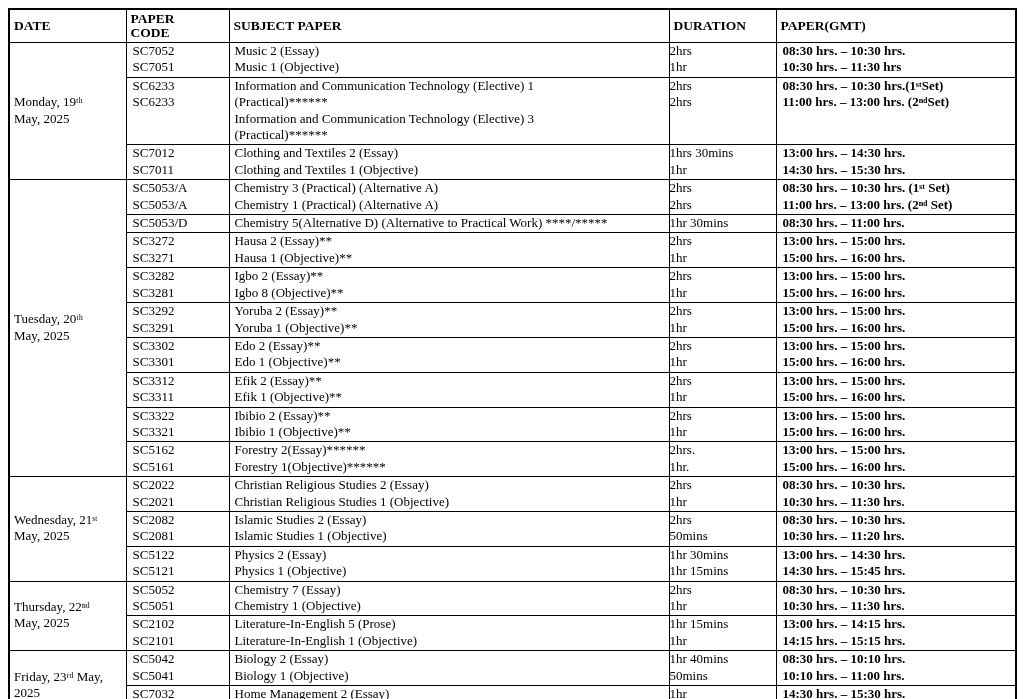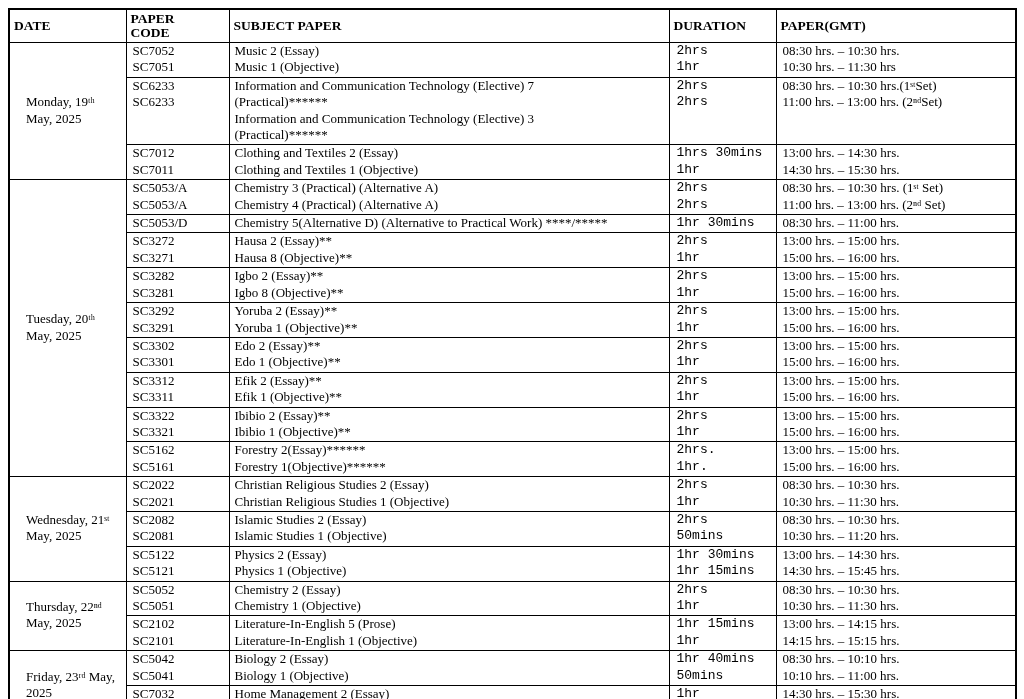--- a/index.html
+++ b/index.html
@@ -36,26 +36,26 @@
   .timetable th {
     font-weight: bold;
     font-size: 13.5px;
     line-height: 14.5px;
     vertical-align: middle;
     height: 30px;
     padding-top: 1px;
   }
   .timetable td.date-cell {
     vertical-align: middle;
-    padding-left: 16px;
+    padding-left: 4px;
   }
   .timetable td.code-cell { padding-left: 6px; }
   .timetable td.subject-cell { padding-left: 5px; }
-  .timetable td.duration-cell { padding-left: 7px; font-family: Liberation Mono, monospace; }
-  .timetable td.time-cell { padding-left: 6px; }
+  .timetable td.duration-cell { padding-left: 0; }
+  .timetable td.time-cell { padding-left: 6px; font-weight: bold; }
 </style>
 </head>
 <body>
 
 <div class="sheet">
   <table class="timetable">
     <colgroup>
       <col style="width:117px">
       <col style="width:103px">
       <col style="width:440px">
@@ -81,21 +81,21 @@
           <td class="subject-cell">Music 2 (Essay)
 Music 1 (Objective)</td>
           <td class="duration-cell">2hrs
 1hr</td>
           <td class="time-cell">08:30 hrs. – 10:30 hrs.
 10:30 hrs. – 11:30 hrs</td>
         </tr>
         <tr>
           <td class="code-cell">SC6233
 SC6233</td>
-          <td class="subject-cell">Information and Communication Technology (Elective) 7
+          <td class="subject-cell">Information and Communication Technology (Elective) 1
 (Practical)******
 Information and Communication Technology (Elective) 3
 (Practical)******</td>
           <td class="duration-cell">2hrs
 2hrs</td>
           <td class="time-cell">08:30 hrs. – 10:30 hrs.(1ˢᵗSet)
 11:00 hrs. – 13:00 hrs. (2ⁿᵈSet)</td>
         </tr>
         <tr>
           <td class="code-cell">SC7012
@@ -106,37 +106,37 @@
 1hr</td>
           <td class="time-cell">13:00 hrs. – 14:30 hrs.
 14:30 hrs. – 15:30 hrs.</td>
         </tr>
         <tr>
           <td class="date-cell" rowspan="9">Tuesday, 20ᵗʰ
 May, 2025</td>
           <td class="code-cell">SC5053/A
 SC5053/A</td>
           <td class="subject-cell">Chemistry 3 (Practical) (Alternative A)
-Chemistry 4 (Practical) (Alternative A)</td>
+Chemistry 1 (Practical) (Alternative A)</td>
           <td class="duration-cell">2hrs
 2hrs</td>
           <td class="time-cell">08:30 hrs. – 10:30 hrs. (1ˢᵗ Set)
 11:00 hrs. – 13:00 hrs. (2ⁿᵈ Set)</td>
         </tr>
         <tr>
           <td class="code-cell">SC5053/D</td>
           <td class="subject-cell">Chemistry 5(Alternative D) (Alternative to Practical Work) ****/*****</td>
           <td class="duration-cell">1hr 30mins</td>
           <td class="time-cell">08:30 hrs. – 11:00 hrs.</td>
         </tr>
         <tr>
           <td class="code-cell">SC3272
 SC3271</td>
           <td class="subject-cell">Hausa 2 (Essay)**
-Hausa 8 (Objective)**</td>
+Hausa 1 (Objective)**</td>
           <td class="duration-cell">2hrs
 1hr</td>
           <td class="time-cell">13:00 hrs. – 15:00 hrs.
 15:00 hrs. – 16:00 hrs.</td>
         </tr>
         <tr>
           <td class="code-cell">SC3282
 SC3281</td>
           <td class="subject-cell">Igbo 2 (Essay)**
 Igbo 8 (Objective)**</td>
@@ -225,21 +225,21 @@
           <td class="duration-cell">1hr 30mins
 1hr 15mins</td>
           <td class="time-cell">13:00 hrs. – 14:30 hrs.
 14:30 hrs. – 15:45 hrs.</td>
         </tr>
         <tr>
           <td class="date-cell" rowspan="2">Thursday, 22ⁿᵈ
 May, 2025</td>
           <td class="code-cell">SC5052
 SC5051</td>
-          <td class="subject-cell">Chemistry 2 (Essay)
+          <td class="subject-cell">Chemistry 7 (Essay)
 Chemistry 1 (Objective)</td>
           <td class="duration-cell">2hrs
 1hr</td>
           <td class="time-cell">08:30 hrs. – 10:30 hrs.
 10:30 hrs. – 11:30 hrs.</td>
         </tr>
         <tr>
           <td class="code-cell">SC2102
 SC2101</td>
           <td class="subject-cell">Literature-In-English 5 (Prose)

